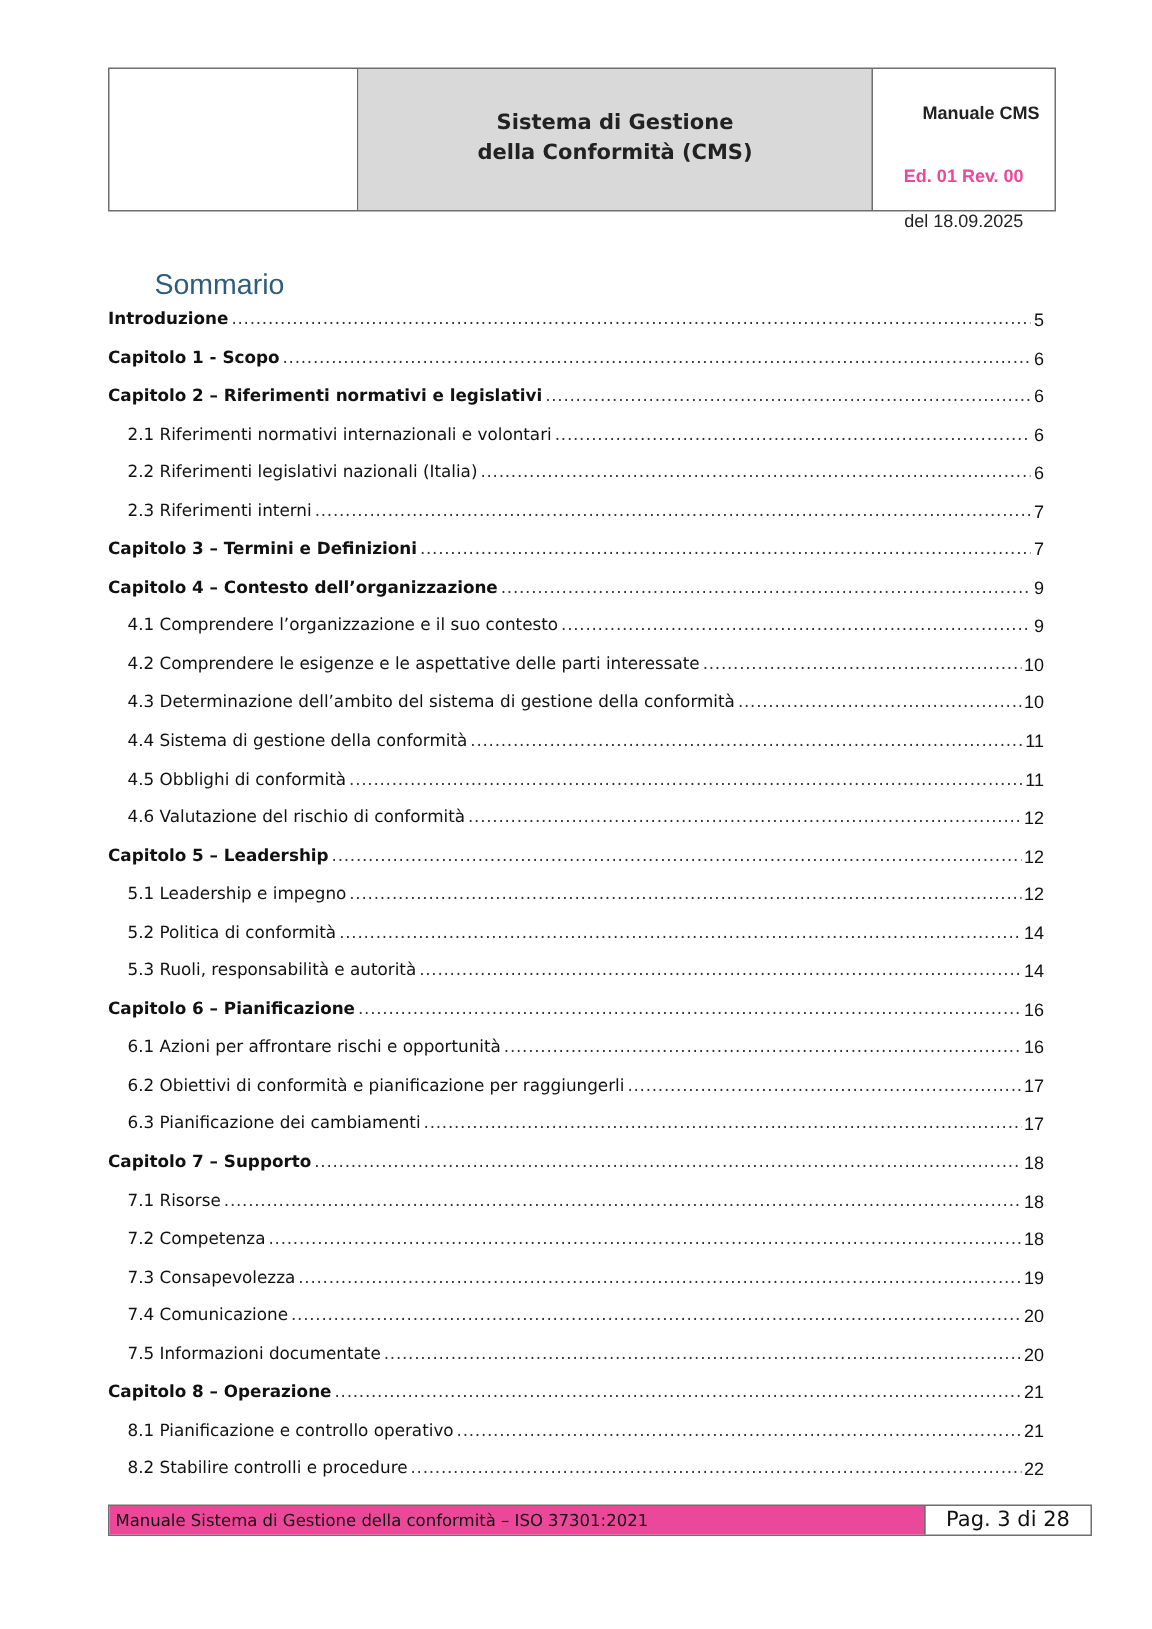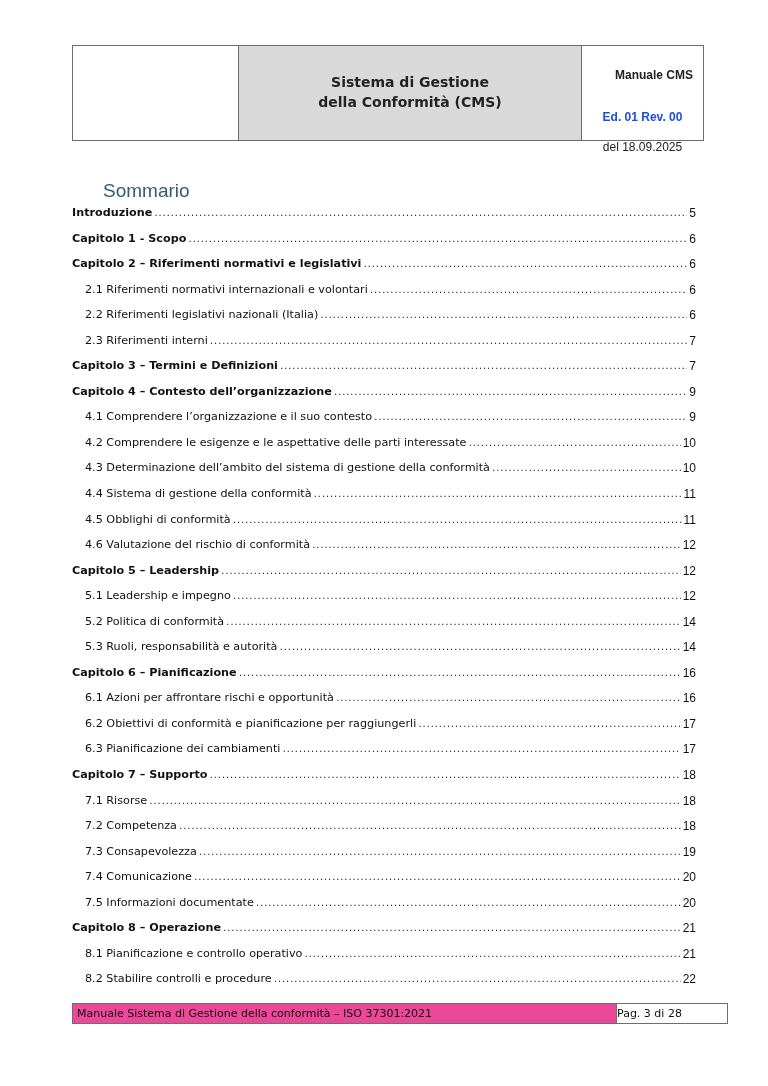--- a/index.html
+++ b/index.html
@@ -3,36 +3,36 @@
 <meta charset="utf-8">
 <style>
   html, body { margin: 0; padding: 0; background: #ffffff; }
   body { width: 768px; height: 1086px; position: relative; overflow: hidden; font-family: "Liberation Sans", sans-serif; color: #111; }
   .header-table { position: absolute; left: 72px; top: 45px; width: 632px; height: 96px; border: 1px solid #6e6e6e; display: flex; box-sizing: border-box; }
   .hcell-logo { width: 165px; border-right: 1px solid #6e6e6e; }
   .hcell-title { width: 343px; background: #d9d9d9; border-right: 1px solid #6e6e6e; display: flex; flex-direction: column; align-items: center; padding-top: 26px; box-sizing: border-box; }
   .hcell-title span { font-family: "DejaVu Sans", sans-serif; font-weight: bold; font-size: 14px; line-height: 20px; color: #222; }
   .hcell-meta { flex: 1; display: flex; flex-direction: column; align-items: center; box-sizing: border-box; padding-top: 22px; }
   .meta-manual { font-weight: bold; font-size: 12px; color: #222; padding-left: 23px; }
-  .meta-ed { font-weight: bold; font-size: 12px; margin-top: 28px; color: #1d4ed8; }
+  .meta-ed { font-weight: bold; font-size: 12px; margin-top: 28px; color: #ec4899; }
   .meta-date { font-size: 12px; margin-top: 16px; color: #222; }
 
   .toc-heading { position: absolute; left: 72px; top: 180px; font-size: 19px; color: #2e5c7d; font-family: "Liberation Sans", sans-serif; margin-left: 31px; }
   .toc { position: absolute; left: 72px; top: 206px; width: 624px; }
   .toc-row { display: flex; align-items: flex-start; height: 25.55px; font-family: "DejaVu Sans", sans-serif; font-size: 11.2px; color: #111; }
   .toc-row.sub { padding-left: 13px; }
   .toc-row.chap .toc-label { font-weight: bold; }
   .toc-label { white-space: nowrap; }
   .toc-dots { flex: 1; overflow: hidden; white-space: nowrap; margin: 0 2px; color: #333; letter-spacing: 0.5px; }
   .toc-dots::before { content: "................................................................................................................................................................................................................................................"; }
   .toc-page { font-family: "Liberation Sans", sans-serif; font-size: 12px; white-space: nowrap; }
 
   .footer { position: absolute; left: 72px; top: 1003px; width: 656px; height: 21px; border: 1px solid #6e6e6e; display: flex; box-sizing: border-box; }
   .footer-left { flex: 1; background: #ec4899; border-right: 1px solid #6e6e6e; font-family: "DejaVu Sans", sans-serif; font-size: 11px; line-height: 19px; padding-left: 4px; color: #111; }
-  .footer-right { width: 110px; text-align: left; font-family: "DejaVu Sans", sans-serif; font-size: 11px; line-height: 19px; color: #111; }
+  .footer-right { width: 110px; text-align: center; font-family: "DejaVu Sans", sans-serif; font-size: 14px; line-height: 19px; color: #111; }
 </style>
 </head>
 <body>
 
 <div class="header-table">
   <div class="hcell-logo"></div>
   <div class="hcell-title">
     <span>Sistema di Gestione</span>
     <span>della Conformità (CMS)</span>
   </div>

